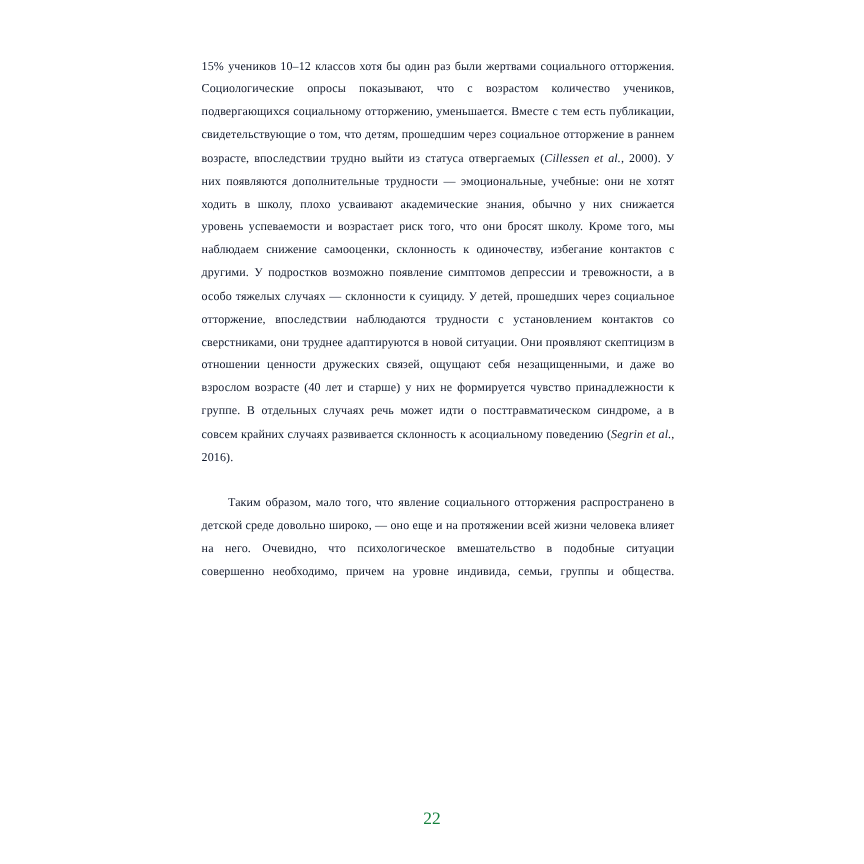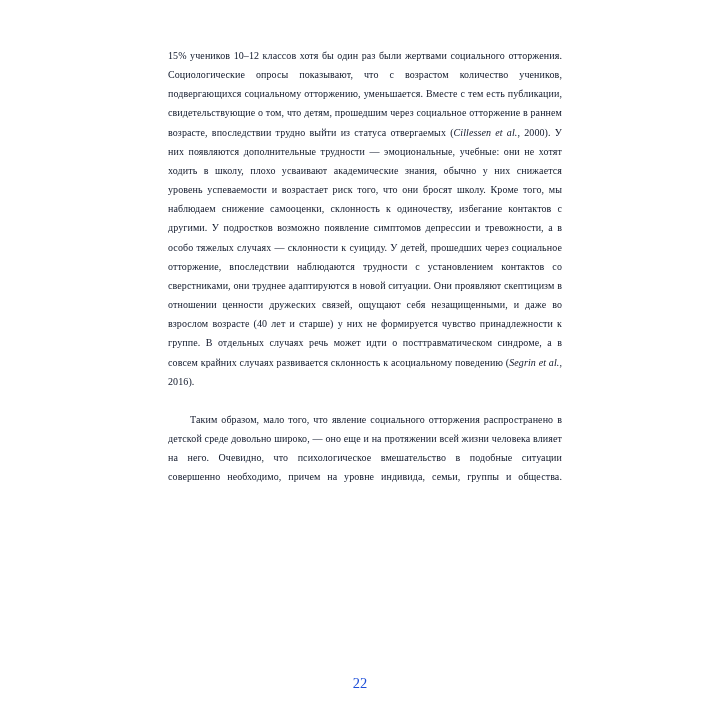--- a/index.html
+++ b/index.html
@@ -58,21 +58,21 @@
   }
 
   #page-number {
     position: absolute;
     left: 0;
     top: 674px;
     width: 720px;
     text-align: center;
     font-size: 14.5px;
     line-height: 18px;
-    color: #1d4ed8;
+    color: #15803d;
     font-family: "Liberation Serif", "DejaVu Serif", serif;
   }
 </style>
 </head>
 <body style="background: rgb(255, 255, 255);">
 
 <div id="page">
 
   <div id="text-column" style="color: rgb(26, 26, 26);">
     <p class="para" id="para-1"><span>15% учеников 10–12 классов хотя бы один раз были жертвами социального отторжения. Социологические опросы показывают, что с возрастом количество учеников, подвергающихся социальному отторжению, уменьшается. Вместе с тем есть публикации, свидетельствующие о том, что детям, прошедшим через социальное отторжение в раннем возрасте, впоследствии трудно выйти из статуса отвергаемых (</span><span class="cite">Cillessen et al.</span><span>, 2000). У них появляются дополнительные трудности — эмоциональные, учебные: они не хотят ходить в школу, плохо усваивают академические знания, обычно у них снижается уровень успеваемости и возрастает риск того, что они бросят школу. Кроме того, мы наблюдаем снижение самооценки, склонность к одиночеству, избегание контактов с другими. У подростков возможно появление симптомов депрессии и тревожности, а в особо тяжелых случаях — склонности к суициду. У детей, прошедших через социальное отторжение, впоследствии наблюдаются трудности с установлением контактов со сверстниками, они труднее адаптируются в новой ситуации. Они проявляют скептицизм в отношении ценности дружеских связей, ощущают себя незащищенными, и даже во взрослом возрасте (40 лет и старше) у них не формируется чувство принадлежности к группе. В отдельных случаях речь может идти о посттравматическом синдроме, а в совсем крайних случаях развивается склонность к асоциальному поведению (</span><span class="cite">Segrin et al.</span><span>, 2016).</span></p>

